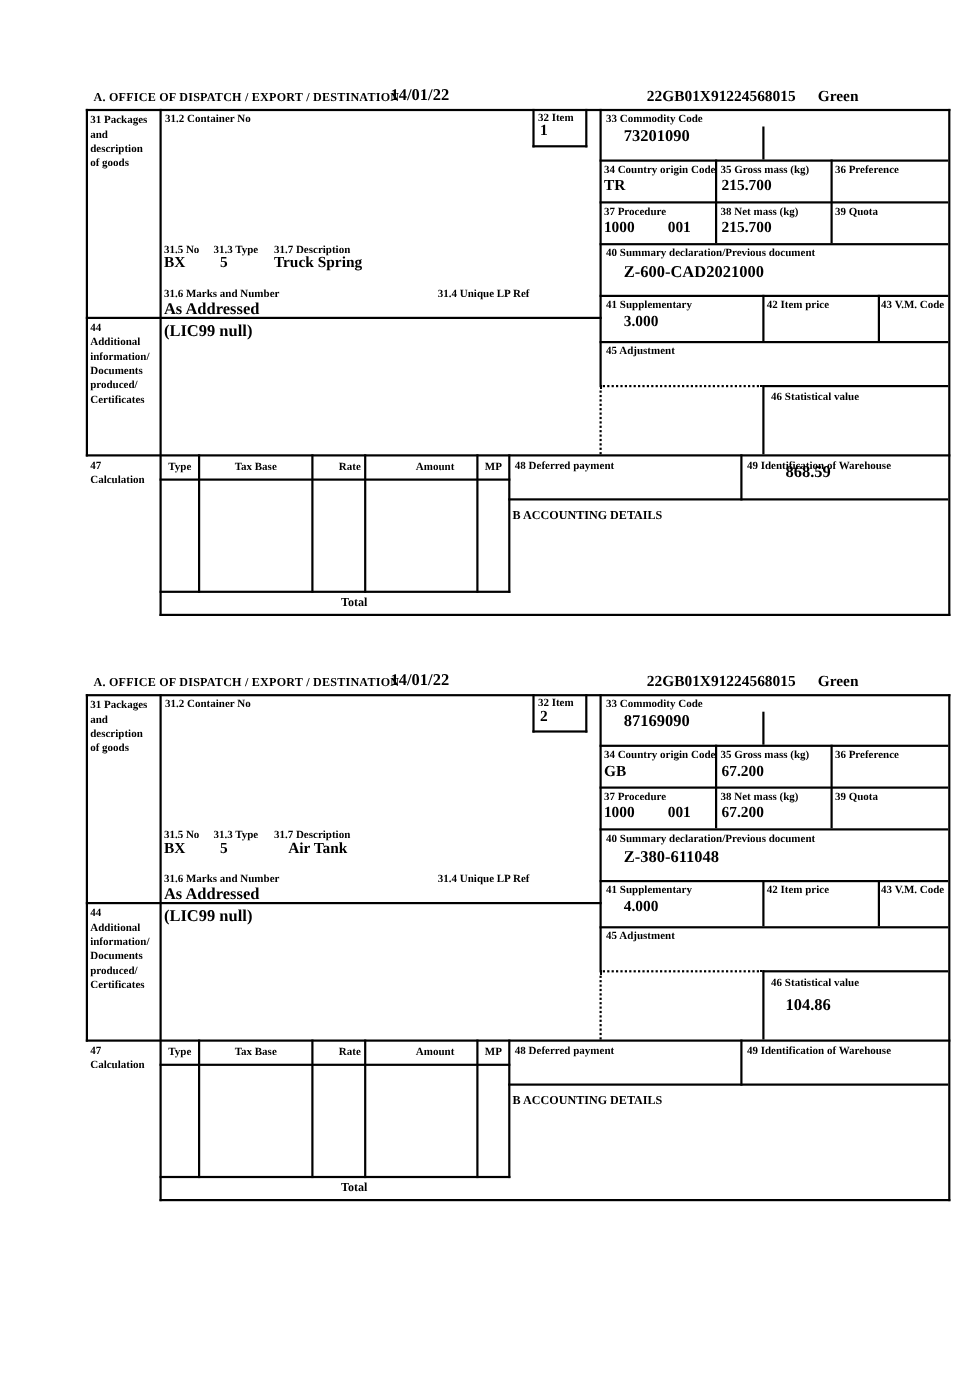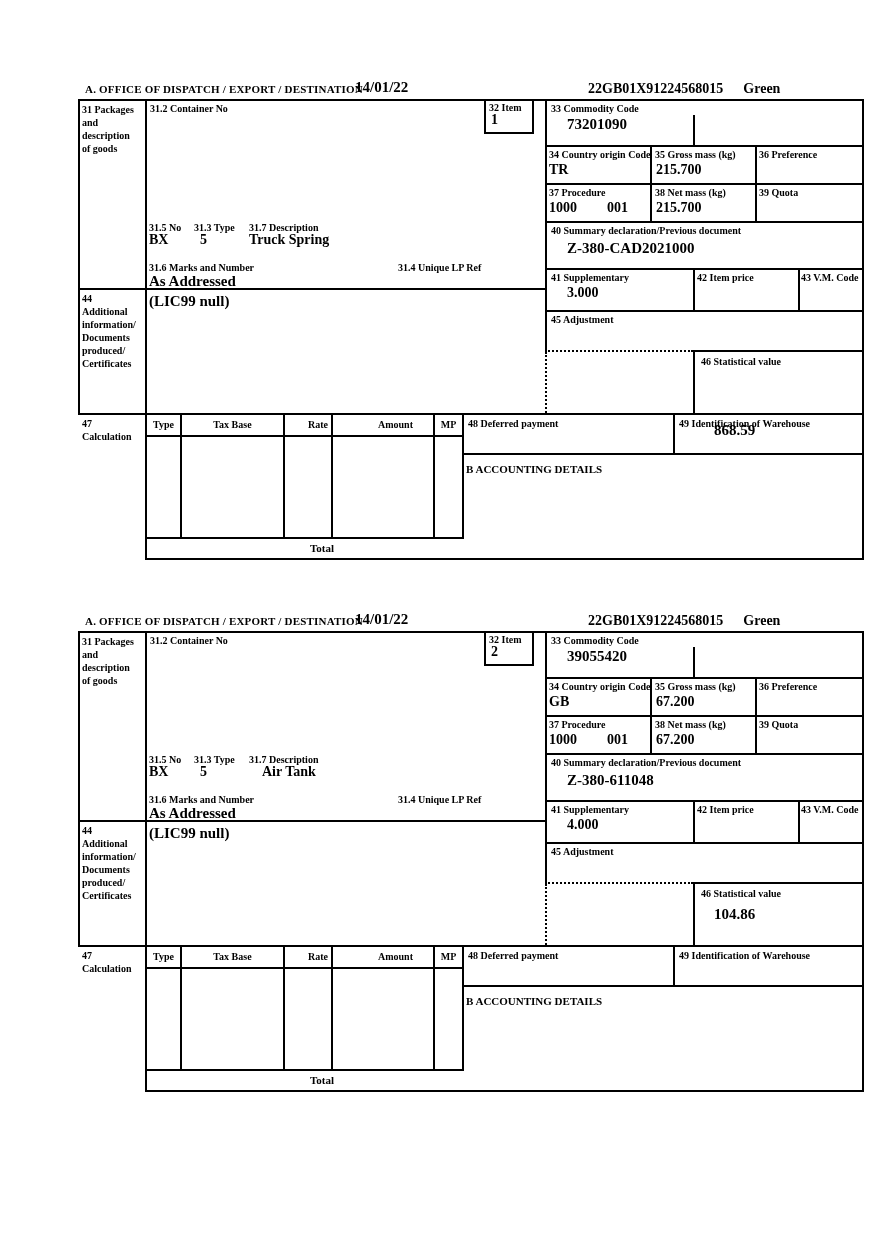--- a/index.html
+++ b/index.html
@@ -91,21 +91,21 @@
     <div class="lbl" style="left:681px;top:67px;">36 Preference</div>
 
     <div class="lbl" style="left:471px;top:105px;">37 Procedure</div>
     <div class="val" style="left:471px;top:118px;">1000</div>
     <div class="val" style="left:529px;top:118px;">001</div>
     <div class="lbl" style="left:577px;top:105px;">38 Net mass (kg)</div>
     <div class="val" style="left:578px;top:118px;">215.700</div>
     <div class="lbl" style="left:681px;top:105px;">39 Quota</div>
 
     <div class="lbl" style="left:473px;top:143px;">40 Summary declaration/Previous document</div>
-    <div class="val-lg" style="left:489px;top:158px;">Z-380-CAD2021000</div>
+    <div class="val-lg" style="left:489px;top:158px;">Z-600-CAD2021000</div>
 
     <div class="lbl" style="left:473px;top:190px;">41 Supplementary</div>
     <div class="val" style="left:489px;top:203px;">3.000</div>
     <div class="lbl" style="left:619px;top:190px;">42 Item price</div>
     <div class="lbl" style="left:723px;top:190px;">43 V.M. Code</div>
 
     <div class="lbl" style="left:473px;top:232px;">45 Adjustment</div>
 
     <div class="abs" style="left:615px;top:268px;width:169px;height:63px;border-left:2px solid #000;border-top:2px solid #000;">
       <div class="lbl" style="left:6px;top:4px;">46 Statistical value</div>
@@ -187,21 +187,21 @@
     <div class="abs" style="left:406px;top:17px;width:50px;height:35px;border:2px solid #000;border-top:none;">
       <div class="lbl" style="left:3px;top:3px;">32 Item</div>
       <div class="val" style="left:5px;top:13px;">2</div>
     </div>
 
     <div class="vline" style="left:467px;top:17px;height:253px;"></div>
     <div class="dot-v" style="left:467px;top:270px;height:61px;"></div>
     <div class="dot-h" style="left:467px;top:268px;width:148px;"></div>
 
     <div class="lbl" style="left:473px;top:21px;">33 Commodity Code</div>
-    <div class="val-lg" style="left:489px;top:34px;">39055420</div>
+    <div class="val-lg" style="left:489px;top:34px;">87169090</div>
     <div class="vline" style="left:615px;top:33px;height:30px;"></div>
 
     <div class="hline" style="left:467px;top:63px;width:317px;"></div>
     <div class="hline" style="left:467px;top:101px;width:317px;"></div>
     <div class="hline" style="left:467px;top:139px;width:317px;"></div>
     <div class="hline" style="left:467px;top:186px;width:317px;"></div>
     <div class="hline" style="left:467px;top:228px;width:317px;"></div>
     <div class="vline" style="left:572px;top:63px;height:76px;"></div>
     <div class="vline" style="left:677px;top:63px;height:76px;"></div>
     <div class="vline" style="left:615px;top:186px;height:42px;"></div>

